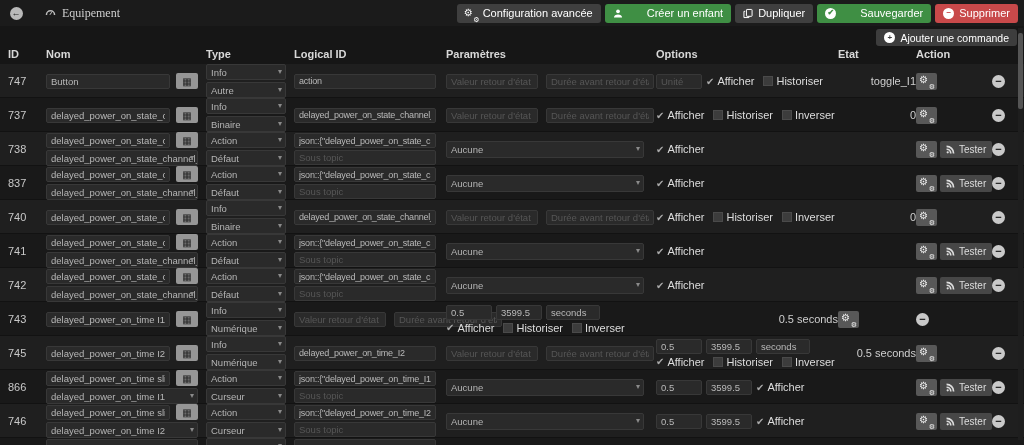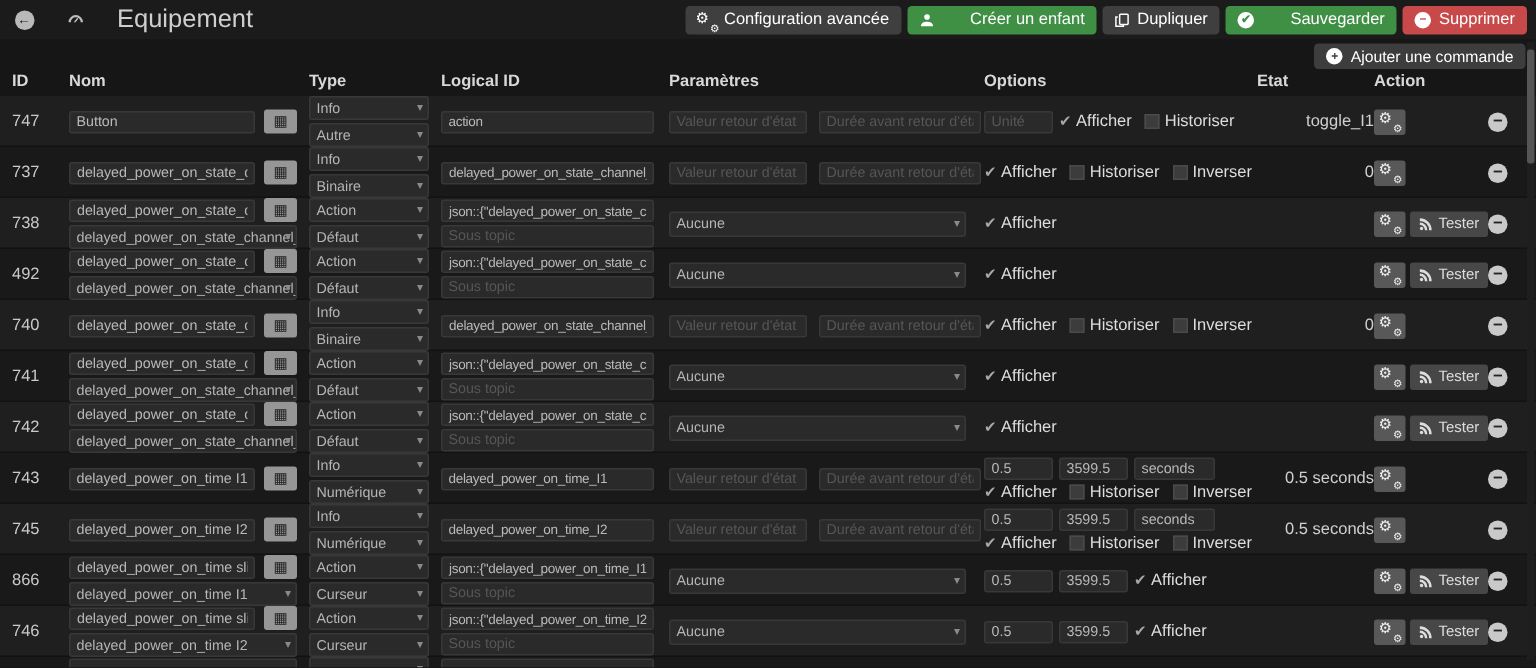--- a/index.html
+++ b/index.html
@@ -5,21 +5,21 @@
   * { box-sizing: border-box; }
   html,body { margin:0; padding:0; }
   body {
     width:1024px; height:445px; overflow:hidden;
     background:#161616; color:#ccc;
     font-family:"Liberation Sans", sans-serif;
   }
   
   .navbar { height:26px; background:#1b1b1b; display:flex; align-items:stretch; position:relative; }
   .backwrap { width:32px; display:flex; align-items:center; justify-content:center; cursor:pointer; }
-  .tab { display:flex; align-items:center; gap:22px; padding:0 13px; color:#cfcfcf; font-size:17px; cursor:pointer; }
+  .tab { display:flex; align-items:center; gap:6px; padding:0 13px; color:#cfcfcf; font-size:12px; cursor:pointer;font-family:Liberation Serif, serif; }
   .tab.active { background:#272727; border-bottom:2px solid #a9b33d; }
   .tab .ico { color:#bdbdbd; display:inline-flex; }
   .nav-actions { margin-left:auto; display:flex; gap:4px; align-items:center; padding-right:6px; }
   .btn { display:inline-flex; align-items:center; gap:5px; border:none; border-radius:3px;
          font-size:11px; height:19px; padding:0 8px; color:#fff; cursor:pointer;
          font-family:inherit; white-space:nowrap; }
   .btn.gray  { background:#3f3f3f; }
   .btn.green { background:#3f8f44;gap:24px; }
   .btn.red   { background:#c8494a; }
   
@@ -327,21 +327,21 @@
             </svg>
           </span>
           <span>Tester</span>
         </button>
       </div>
       <div class="cell">
         <div class="rmv">−</div>
       </div>
     </div>
     <div class="grid9 row alt1">
-      <div class="cell">492</div>
+      <div class="cell">837</div>
       <div class="cell nom lines">
         <div class="nomline">
           <input class="inp" value="delayed_power_on_state_channel_1 on I1" style="">
           <button class="gridbtn">
             <span class="ico">▦</span>
           </button>
         </div>
         <div class="sel">
           <span>delayed_power_on_state_channel_1 I1</span>
           <span class="ico caret">▾</span>
@@ -599,23 +599,20 @@
       <div class="cell type lines">
         <div class="sel">
           <span>Info</span>
           <span class="ico caret">▾</span>
         </div>
         <div class="sel">
           <span>Numérique</span>
           <span class="ico caret">▾</span>
         </div>
       </div>
-      <div class="cell logical lines">
-        <input class="inp logicalinp" value="delayed_power_on_time_I1" style="">
-      </div>
       <div class="cell params lines">
         <div class="pline">
           <input class="inp pinp1" placeholder="Valeur retour d'état" style="">
           <input class="inp pinp2" placeholder="Durée avant retour d'état (min)" style="">
         </div>
       </div>
       <div class="cell options lines">
         <div class="optline">
           <input class="inp oinp" value="0.5" style="">
           <input class="inp oinp" value="3599.5" style="">

